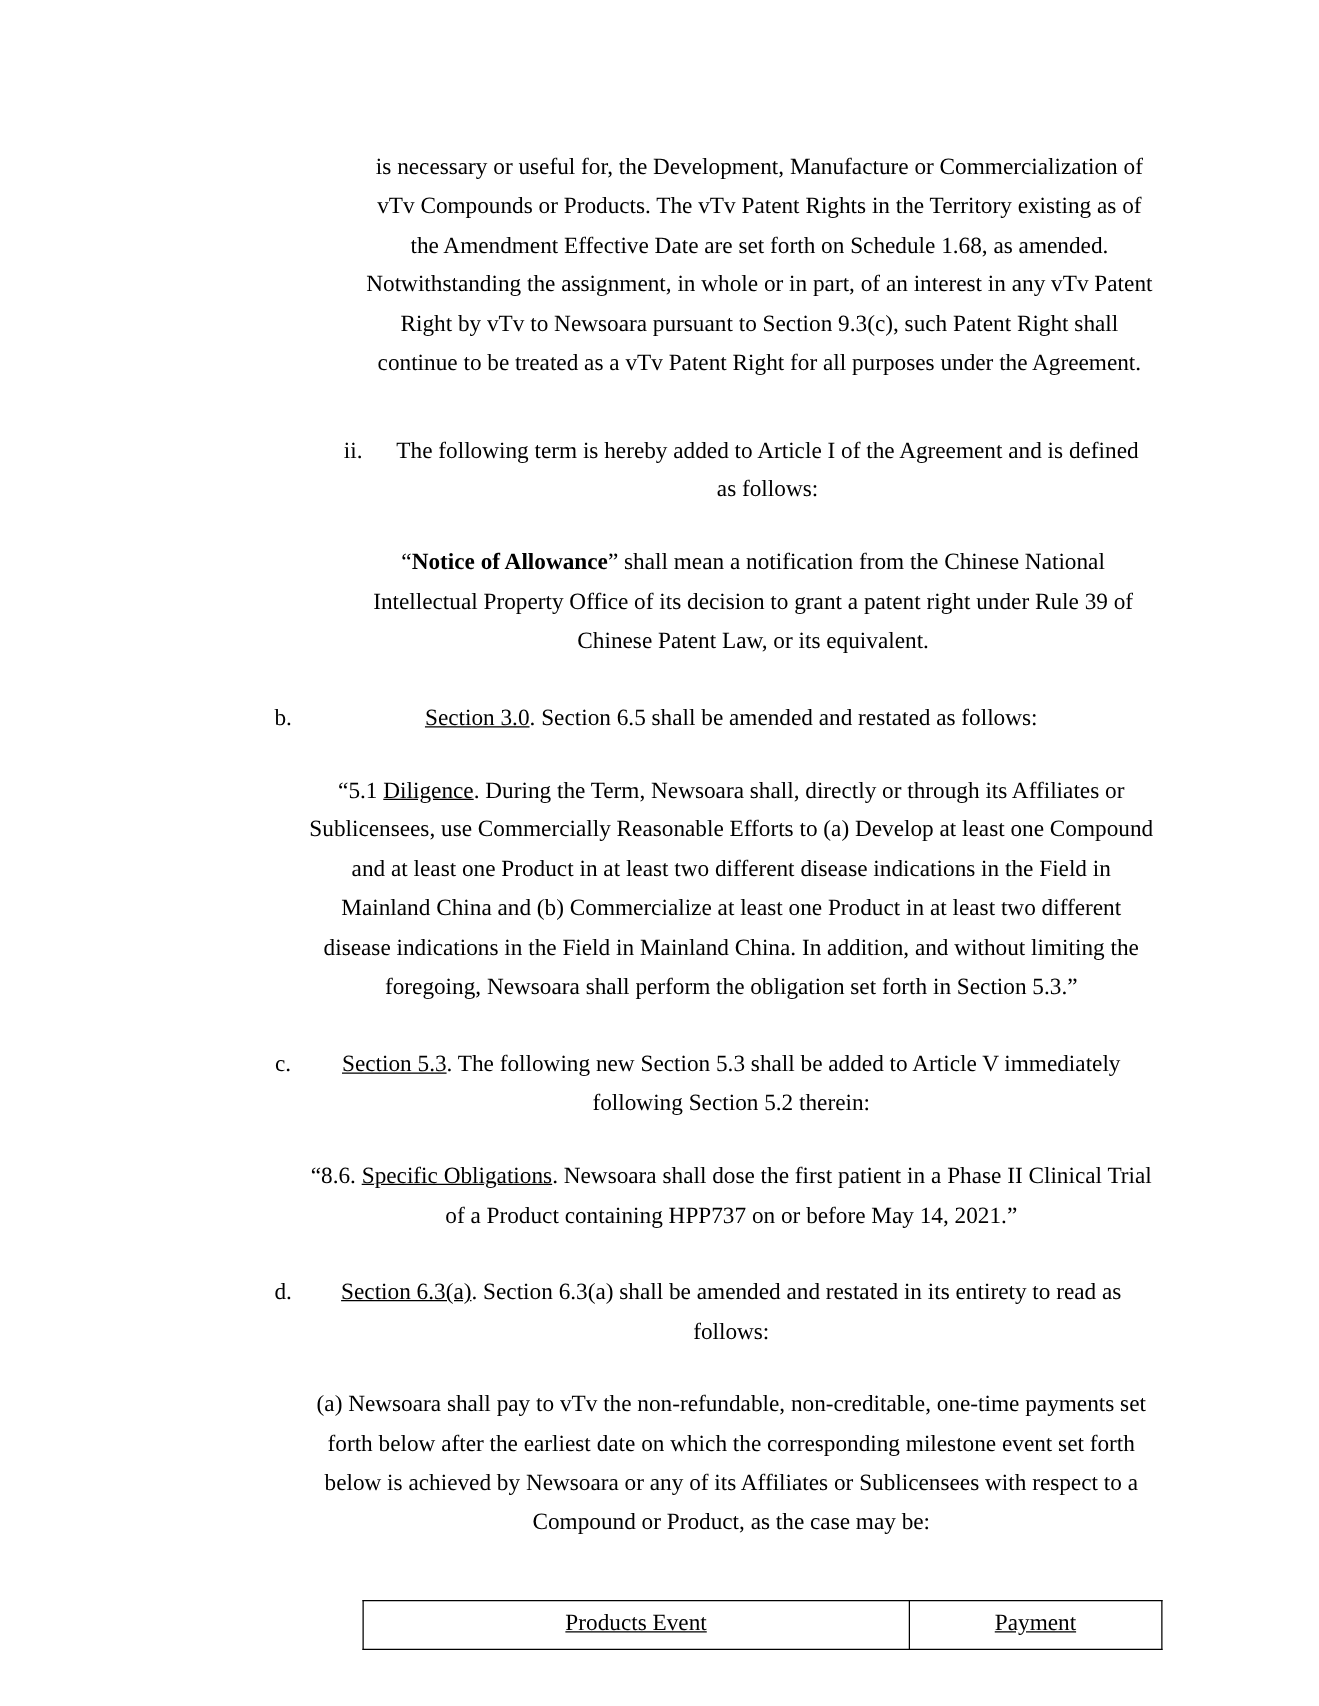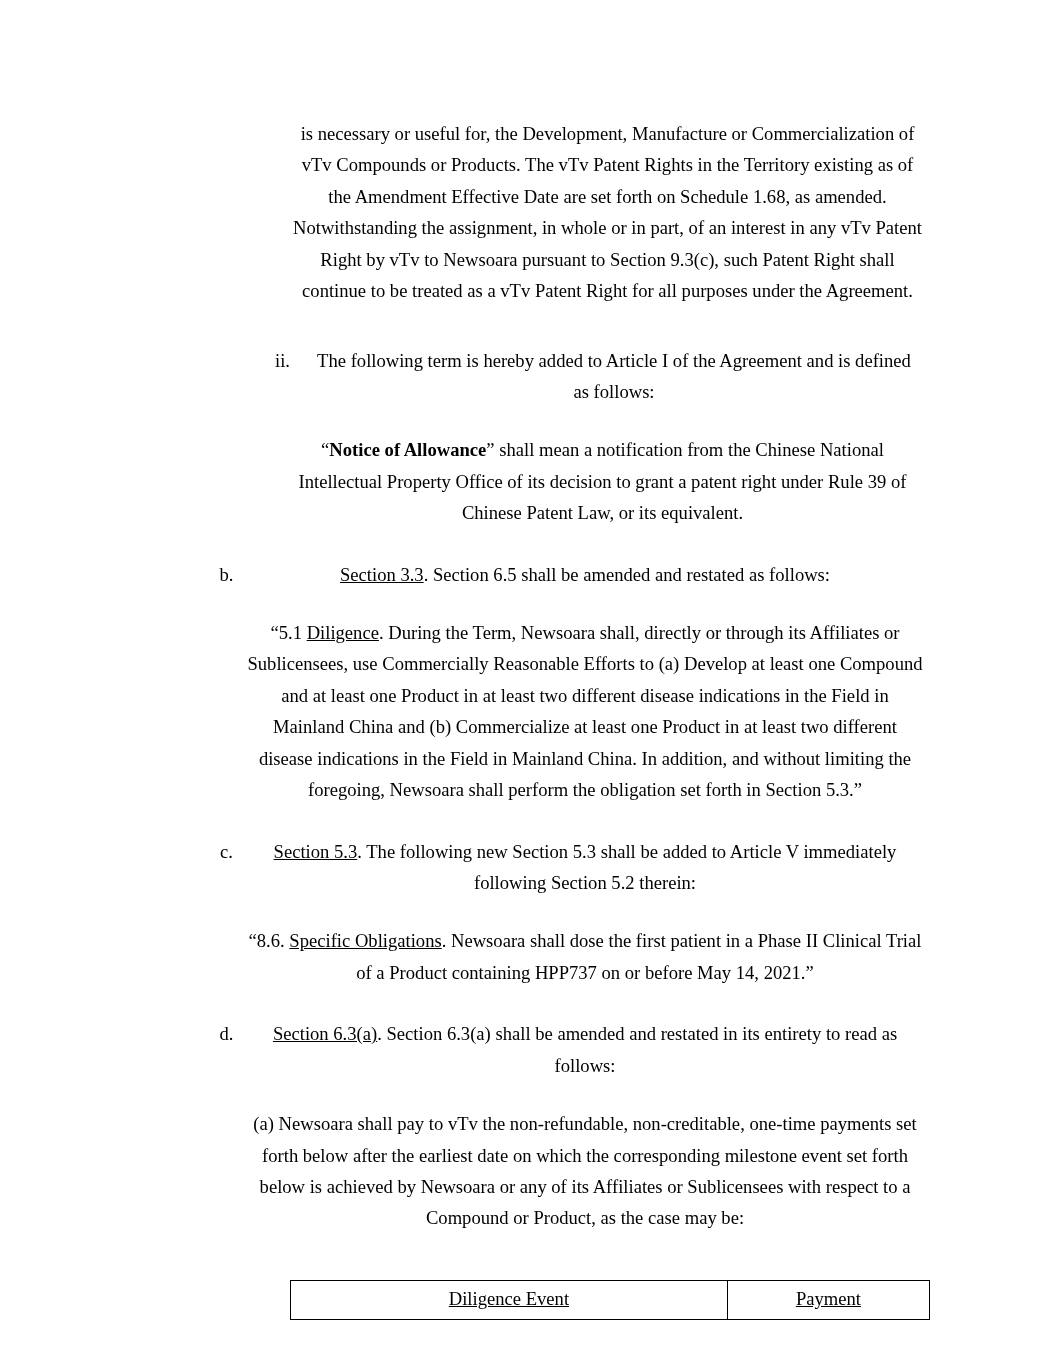--- a/index.html
+++ b/index.html
@@ -102,21 +102,21 @@
 
   <div class="roman-item">
     <div class="para roman-marker">ii.</div>
     <div class="para roman-text">The following term is hereby added to Article I of the Agreement and is defined as follows:</div>
   </div>
 
   <p class="para quote-def"><span>“</span><span class="b">Notice of Allowance</span><span>” shall mean a notification from the Chinese National Intellectual Property Office of its decision to grant a patent right under Rule 39 of Chinese Patent Law, or its equivalent.</span></p>
 
   <div class="letter-item">
     <div class="para letter-marker">b.</div>
-    <div class="para letter-text"><span class="u">Section 3.3</span><span>. Section 6.5 shall be amended and restated as follows:</span></div>
+    <div class="para letter-text"><span class="u">Section 3.0</span><span>. Section 6.5 shall be amended and restated as follows:</span></div>
   </div>
 
   <p class="para sub-para"><span>“5.1 </span><span class="u">Diligence</span><span>. During the Term, Newsoara shall, directly or through its Affiliates or Sublicensees, use Commercially Reasonable Efforts to (a) Develop at least one Compound and at least one Product in at least two different disease indications in the Field in Mainland China and (b) Commercialize at least one Product in at least two different disease indications in the Field in Mainland China.  In addition, and without limiting the foregoing, Newsoara shall perform the obligation set forth in Section 5.3.”</span></p>
 
   <div class="letter-item">
     <div class="para letter-marker">c.</div>
     <div class="para letter-text"><span class="u">Section 5.3</span><span>.  The following new Section 5.3 shall be added to Article V immediately following Section 5.2 therein:</span></div>
   </div>
 
   <p class="para sub-para"><span>“8.6. </span><span class="u">Specific Obligations</span><span>. Newsoara shall dose the first patient in a Phase II Clinical Trial of a Product containing HPP737 on or before May 14, 2021.”</span></p>
@@ -125,19 +125,19 @@
     <div class="para letter-marker">d.</div>
     <div class="para letter-text"><span class="u">Section 6.3(a)</span><span>.  Section 6.3(a) shall be amended and restated in its entirety to read as follows:</span></div>
   </div>
 
 
   <p class="para sub-para">(a) Newsoara shall pay to vTv the non-refundable, non-creditable, one-time payments set forth below after the earliest date on which the corresponding milestone event set forth below is achieved by Newsoara or any of its Affiliates or Sublicensees with respect to a Compound or Product, as the case may be:</p>
 
   <table class="milestone">
     <tbody>
         <tr>
-      <td class="col-event"><span class="u">Diligence Event</span></td>
+      <td class="col-event"><span class="u">Products Event</span></td>
       <td class="col-payment"><span class="u">Payment</span></td>
     </tr>
   </tbody>
     </table>
 
 </div>
 
 </body></html>

